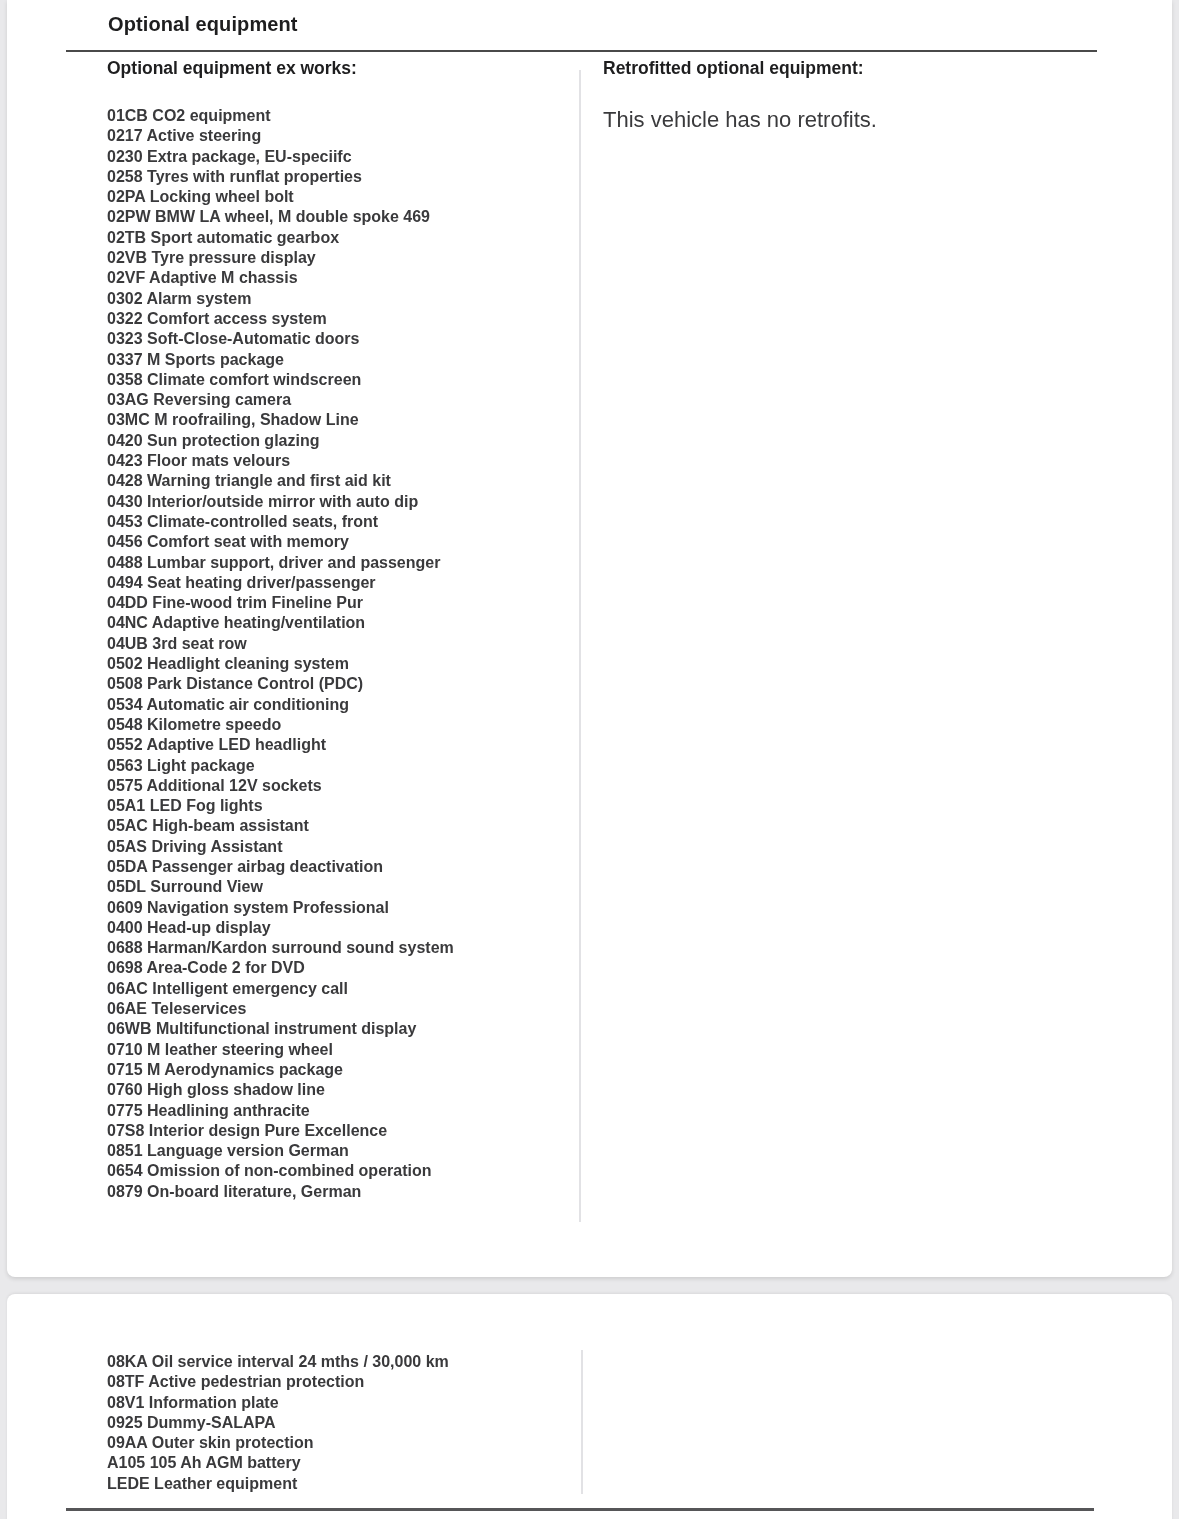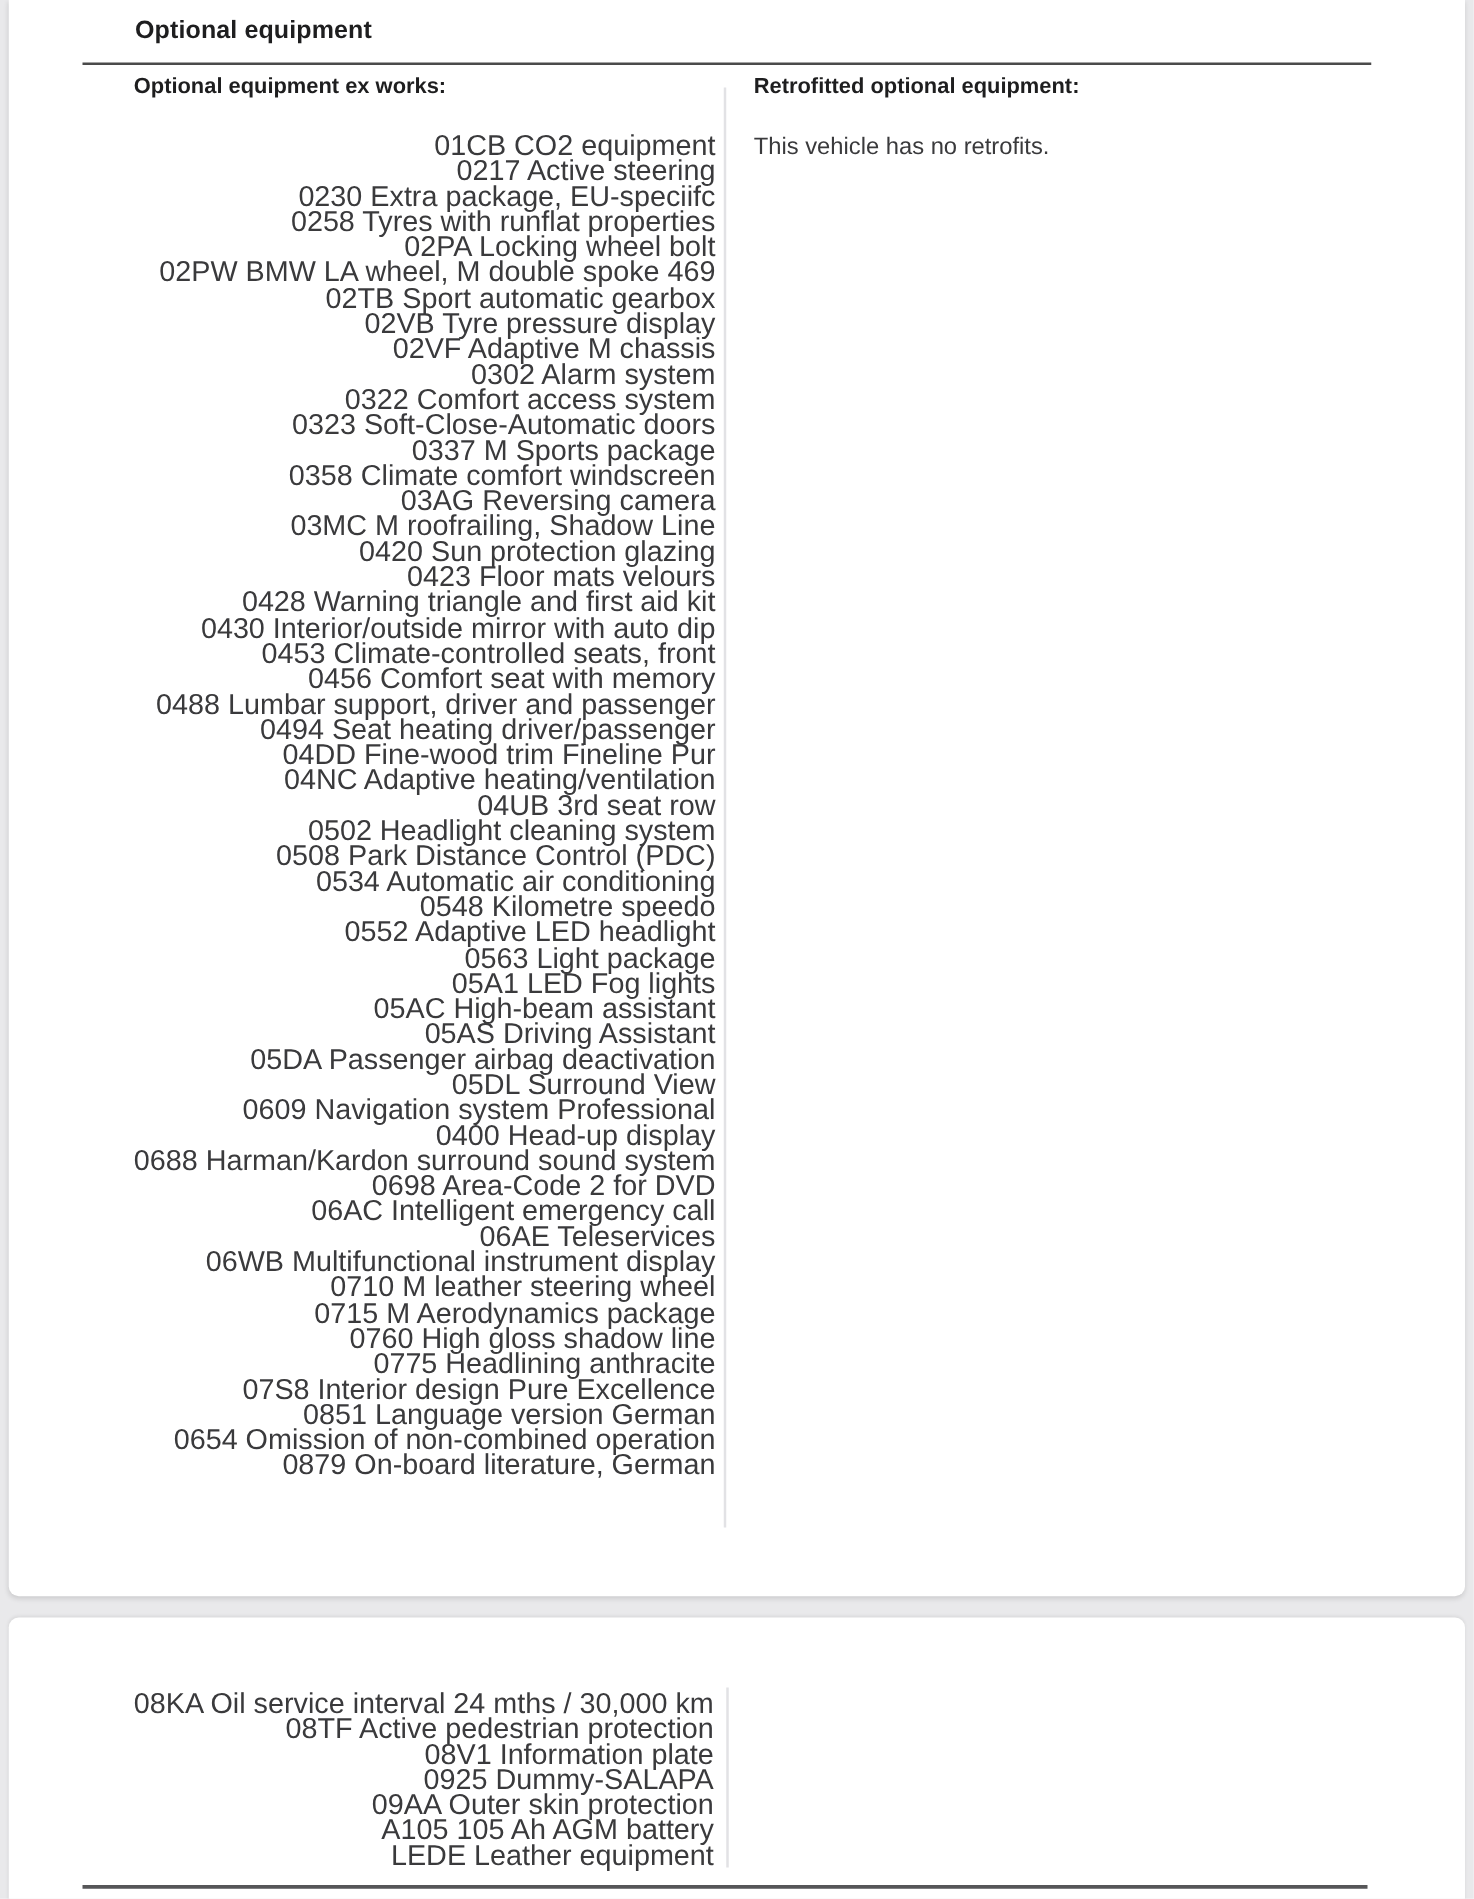--- a/index.html
+++ b/index.html
@@ -65,40 +65,39 @@
     position:absolute;
     top:58px;
     font-size:17.5px;
     font-weight:600;
     color:var(--heading);
   }
   .col-header.left{left:100px;}
   .col-header.right{left:596px;}
   .list{
     position:absolute;
-    font-size:23px;
-    font-weight:400;
+    font-size:16px;
+    font-weight:700;
     color:var(--body);
     line-height:20.3px;
     white-space:nowrap;
-    text-align:right;
   }
   .left-list{
     left:100px;
     top:106px;
   }
   .continued-list{
     left:100px;
     top:58px;
   }
   .retrofit-text{
     position:absolute;
     left:596px;
     top:107px;
-    font-size:19px;
+    font-size:22px;
     font-weight:400;
     color:var(--body);
   }
   .vdivider{
     position:absolute;
     width:2px;
     background:var(--divider);
   }
   .vdiv-top{
     left:572px;
@@ -147,20 +146,21 @@
       <div class="equipment-item">0494 Seat heating driver/passenger</div>
       <div class="equipment-item">04DD Fine-wood trim Fineline Pur</div>
       <div class="equipment-item">04NC Adaptive heating/ventilation</div>
       <div class="equipment-item">04UB 3rd seat row</div>
       <div class="equipment-item">0502 Headlight cleaning system</div>
       <div class="equipment-item">0508 Park Distance Control (PDC)</div>
       <div class="equipment-item">0534 Automatic air conditioning</div>
       <div class="equipment-item">0548 Kilometre speedo</div>
       <div class="equipment-item">0552 Adaptive LED headlight</div>
       <div class="equipment-item">0563 Light package</div>
+      <div class="equipment-item">0575 Additional 12V sockets</div>
       <div class="equipment-item">05A1 LED Fog lights</div>
       <div class="equipment-item">05AC High-beam assistant</div>
       <div class="equipment-item">05AS Driving Assistant</div>
       <div class="equipment-item">05DA Passenger airbag deactivation</div>
       <div class="equipment-item">05DL Surround View</div>
       <div class="equipment-item">0609 Navigation system Professional</div>
       <div class="equipment-item">0400 Head-up display</div>
       <div class="equipment-item">0688 Harman/Kardon surround sound system</div>
       <div class="equipment-item">0698 Area-Code 2 for DVD</div>
       <div class="equipment-item">06AC Intelligent emergency call</div>

